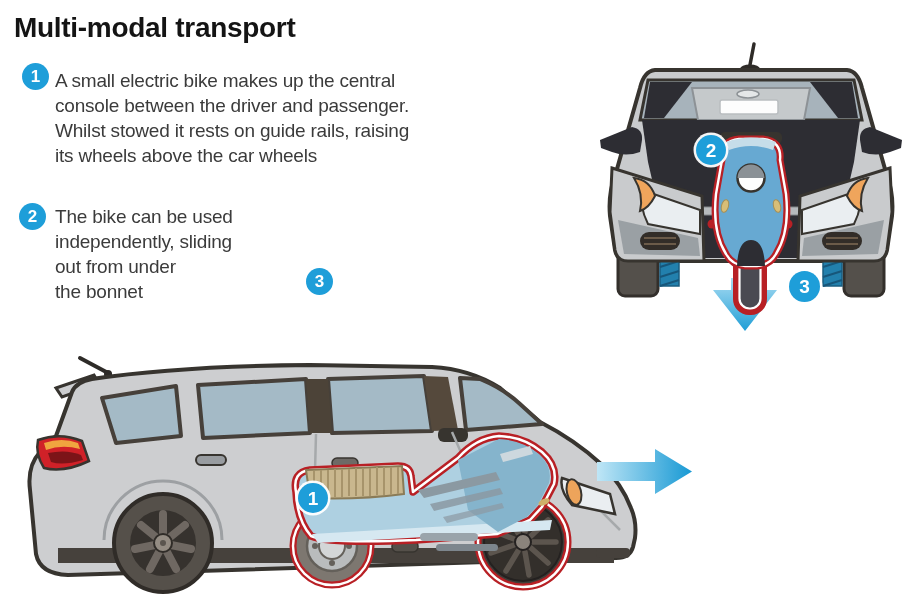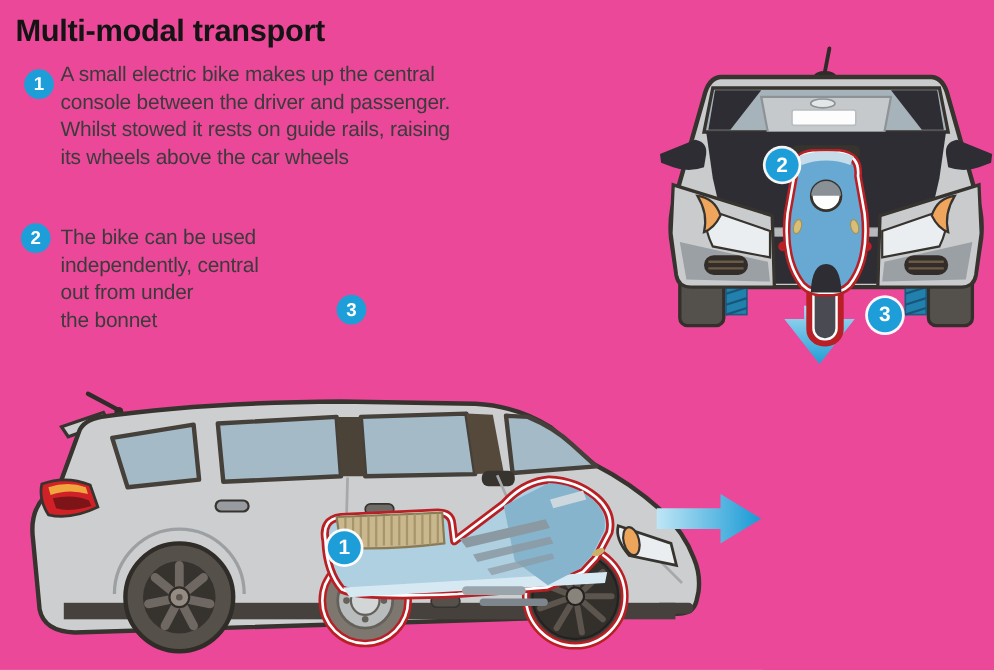--- a/index.html
+++ b/index.html
@@ -1,18 +1,18 @@
 <!DOCTYPE html>
 <html><head>
 <meta charset="utf-8">
 <style>
   html,body{margin:0;padding:0;background:#e8e8e8;}
   .stage{
     position:relative;width:904px;height:609px;overflow:hidden;
-    background:#ec4899;
+    background:#ffffff;
     font-family:"Liberation Sans",sans-serif;
   }
   .title{
     position:absolute;left:14px;top:12px;margin:0;
     font-size:28px;font-weight:bold;color:#141414;letter-spacing:-0.3px;
   }
   .note-text{
     position:absolute;white-space:pre-line;
     font-size:19px;line-height:25px;color:#3b3b3b;letter-spacing:-0.2px;
   }
@@ -29,28 +29,28 @@
   svg{position:absolute;display:block;}
 </style>
 </head>
 <body>
 
 <div class="stage">
 
   <h1 class="title">Multi-modal transport</h1>
 
   <div class="badge" style="left:22px;top:63px">1</div>
-  <div class="note-text" style="left:55px;top:56px;width:420px">A small electric bike makes up the central
+  <div class="note-text" style="left:55px;top:68px;width:420px">A small electric bike makes up the central
 console between the driver and passenger.
 Whilst stowed it rests on guide rails, raising
 its wheels above the car wheels</div>
 
   <div class="badge" style="left:19px;top:203px">2</div>
   <div class="note-text" style="left:55px;top:204px;width:240px">The bike can be used
-independently, central
+independently, sliding
 out from under
 the bonnet</div>
 
   <div class="badge" style="left:306px;top:268px">3</div>
 
   <svg style="left:598px;top:40px" width="306" height="300" viewBox="0 0 306 300">
     <defs>
       <linearGradient id="gdown" x1="0" y1="0" x2="0" y2="1">
         <stop offset="0" stop-color="#aadcf2"></stop>
           <stop offset="1" stop-color="#1f9ed6"></stop>

